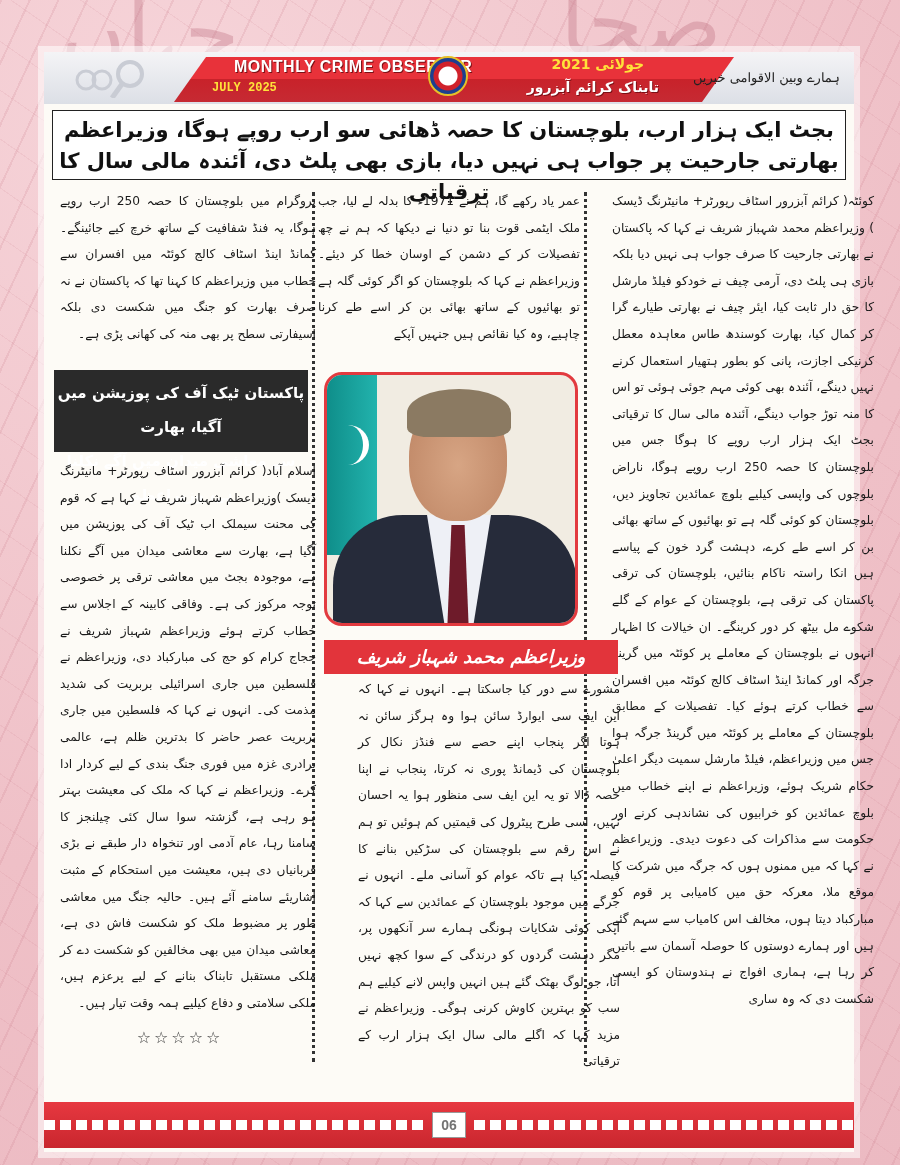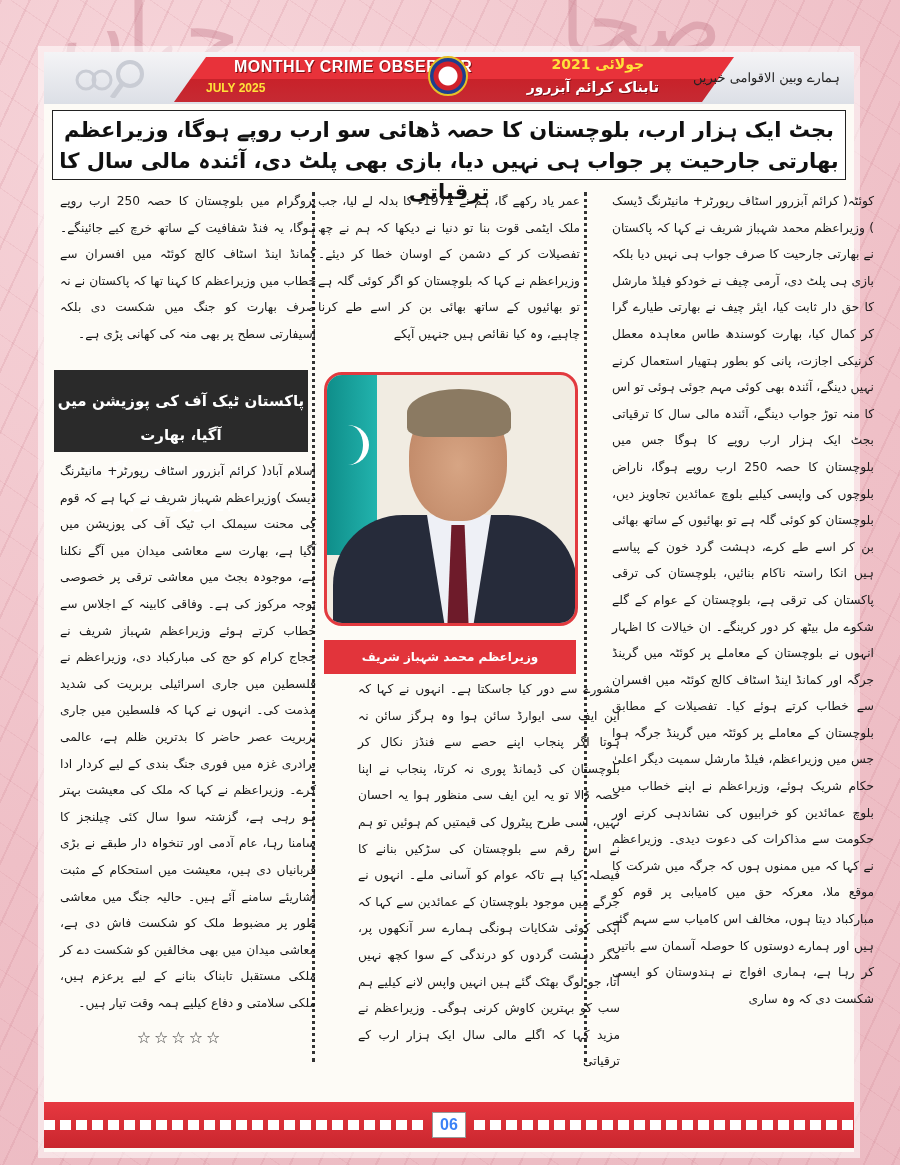--- a/index.html
+++ b/index.html
@@ -34,21 +34,21 @@
     position: absolute; left: 130px; top: 5px; width: 560px; height: 45px;
     background: linear-gradient(#e8323a 0, #e8323a 50%, #c8222a 50%, #c62a33 100%);
     clip-path: polygon(32px 0, 100% 0, calc(100% - 32px) 100%, 0 100%);
   }
   .hdr-title-en {
     position: absolute; left: 190px; top: 6px; font-family: "Liberation Sans", sans-serif;
     font-weight: bold; font-size: 16px; color: #fff; letter-spacing: 0.5px;
     text-shadow: 1px 1px 0 #7a1015;
   }
   .hdr-date-en {
-    position: absolute; left: 162px; top: 29px; font-family: Liberation Sans, sans-serif;
+    position: absolute; left: 168px; top: 29px; font-family: Liberation Mono, monospace;
     font-weight: bold; font-size: 12px; color: #ffe23a;
   }
   .hdr-title-ur {
     position: absolute; right: 195px; top: 27px; direction: rtl; font-weight: bold;
     font-size: 14px; color: #fff; text-shadow: 1px 1px 0 #7a1015;
   }
   .hdr-date-ur {
     position: absolute; right: 210px; top: 4px; direction: rtl; font-weight: bold;
     font-size: 14px; color: #ffe23a;
   }
@@ -81,21 +81,21 @@
   .col-left { left: 16px; width: 256px; }
   .col p { margin: 0; }
   .rule {
     position: absolute; top: 140px; width: 0; height: 870px;
     border-left: 3px dotted #333;
   }
   
   .subhead {
     position: absolute; left: 10px; top: 318px; width: 254px; height: 82px;
     background: #2a2a2a; color: #fff; direction: rtl; text-align: center;
-    font-size: 15px; line-height: 34px; padding-top: 14px; font-weight: bold;
+    font-size: 15px; line-height: 34px; padding-top: 6px; font-weight: bold;
   }
   
   .photo-frame {
     position: absolute; left: 280px; top: 320px; width: 254px; height: 254px;
     border: 3px solid #e23a3f; border-radius: 18px; overflow: hidden;
     background: #f1ece2;
   }
   .photo-flag { position: absolute; left: 0; top: 0; width: 50px; height: 180px; background: linear-gradient(90deg, #0f8e8a, #22b3ad); }
   .photo-flag::after { content: ""; position: absolute; left: 0; top: 50px; width: 36px; height: 40px; border-radius: 50%; border-right: 6px solid #fff; }
   .photo-head {
@@ -103,41 +103,41 @@
     background: radial-gradient(ellipse at 50% 55%, #d7a584 0, #c48d6c 70%, #a87458 100%);
   }
   .photo-hair { position: absolute; left: 80px; top: 14px; width: 104px; height: 48px; border-radius: 50% 50% 20% 20%; background: #8b7a62; }
   .photo-body {
     position: absolute; left: 6px; top: 140px; width: 244px; height: 120px;
     background: #262b3a; border-radius: 70px 70px 0 0;
   }
   .photo-shirt { position: absolute; left: 100px; top: 140px; width: 64px; height: 120px; background: #eef0f6; clip-path: polygon(0 0, 100% 0, 70% 100%, 30% 100%); }
   .photo-tie { position: absolute; left: 120px; top: 150px; width: 22px; height: 110px; background: #6e1b2a; clip-path: polygon(20% 0, 80% 0, 100% 100%, 0 100%); }
   .photo-caption {
-    position: absolute; left: 280px; top: 588px; width: 252px; height: 34px;
+    position: absolute; left: 280px; top: 588px; width: 294px; height: 34px;
     background: #e2343b; color: #fff; text-align: center; direction: rtl;
-    font-size: 12px; font-weight: bold; line-height: 34px; 
+    font-size: 18px; font-weight: bold; line-height: 34px; font-style: italic;
   }
   .stars {
     position: absolute; left: 8px; top: 976px; width: 256px; text-align: center;
     color: #444; font-size: 16px; letter-spacing: 3px;
   }
   
   .footer {
     position: absolute; left: 0; top: 1050px; width: 810px; height: 46px;
     background: linear-gradient(#e73840, #c9262e);
   }
   .footer-dash {
     position: absolute; top: 18px; height: 10px;
     background: repeating-linear-gradient(90deg, #fff 0 11px, transparent 11px 16px);
   }
   .page-num {
     position: absolute; left: 388px; top: 10px; width: 34px; height: 26px;
-    background: #fff; border: 1px solid #999; color: #3b82f6;
-    font-family: "Liberation Sans", sans-serif; font-weight: bold; font-size: 16px;
+    background: #fff; border: 1px solid #999; color: #737373;
+    font-family: "Liberation Sans", sans-serif; font-weight: bold; font-size: 14px;
     text-align: center; line-height: 24px;
   }
 </style>
 </head>
 <body>
 
 <div class="bg-texture"></div>
 <div class="bg-glyph" style="left:60px;top:-20px;">ﺟﮩﺎں</div>
 <div class="bg-glyph" style="left:560px;top:-30px;">ﺻﺤﺎ</div>
 

